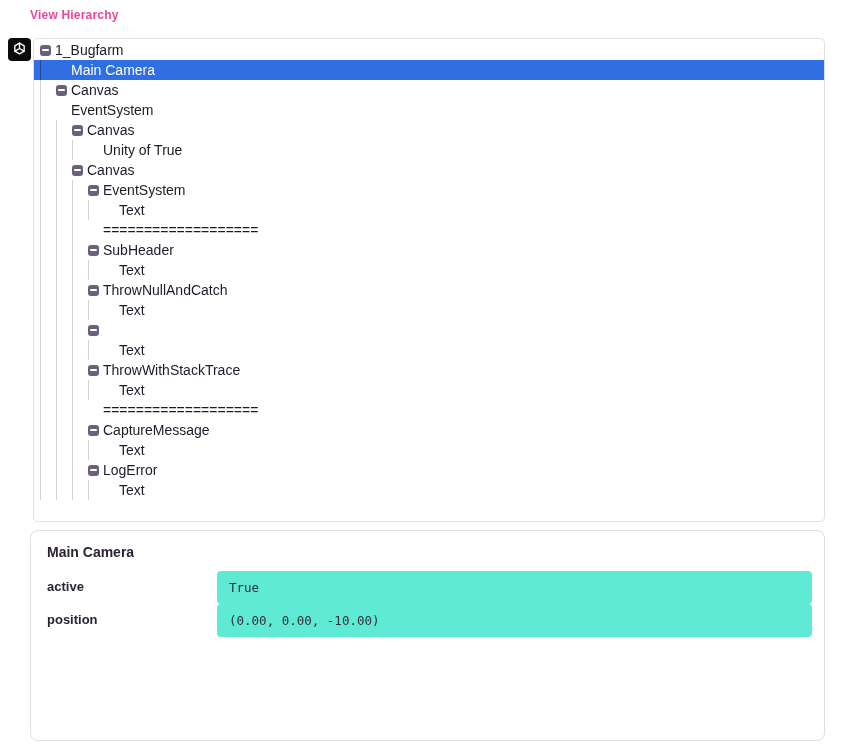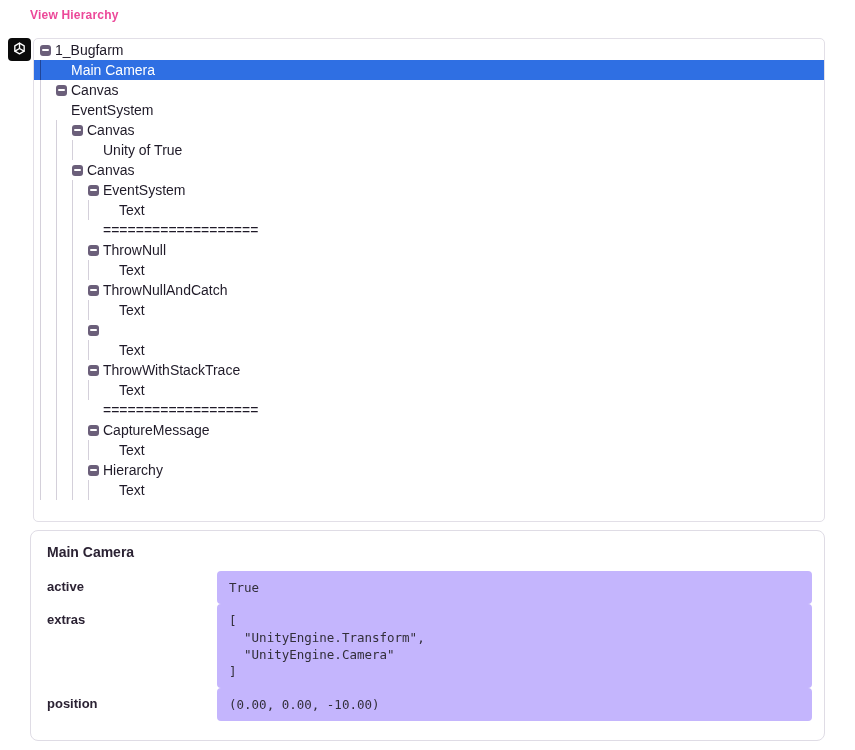--- a/index.html
+++ b/index.html
@@ -53,21 +53,21 @@
   .details-title {
     padding: 13px 16px 9px 16px; font-size: 14px; font-weight: 700; color: #2b2233;
   }
   .details-rows { padding: 2px 12px 10px 16px; display: flex; flex-direction: column; }
   .prop-row { display: flex; align-items: flex-start; }
   .prop-key {
     flex: 0 0 170px; font-size: 13px; font-weight: 700; color: #2b2233;
     padding-top: 8px;
   }
   .prop-value {
-    flex: 1 1 auto; background: #c4b5fd; border-radius: 4px;
+    flex: 1 1 auto; background: #5eead4; border-radius: 4px;
     padding: 8px 12px; font-family: "DejaVu Sans Mono", monospace;
     font-size: 12.5px; line-height: 17px; color: #322f3a;
     white-space: pre; overflow: hidden;
   }
 </style>
 </head>
 <body>
 
 <div class="page-title">View Hierarchy</div>
 
@@ -151,21 +151,21 @@
       <span class="icon-slot"></span>
       <span>===================</span>
     </div>
     <div class="tree-row">
       <span class="guide"></span>
       <span class="guide"></span>
       <span class="guide"></span>
       <span class="icon-slot">
         <span class="minus-box"></span>
       </span>
-      <span>ThrowNull</span>
+      <span>SubHeader</span>
     </div>
     <div class="tree-row">
       <span class="guide"></span>
       <span class="guide"></span>
       <span class="guide"></span>
       <span class="guide"></span>
       <span class="icon-slot"></span>
       <span>Text</span>
     </div>
     <div class="tree-row">
@@ -242,44 +242,37 @@
       <span class="icon-slot"></span>
       <span>Text</span>
     </div>
     <div class="tree-row">
       <span class="guide"></span>
       <span class="guide"></span>
       <span class="guide"></span>
       <span class="icon-slot">
         <span class="minus-box"></span>
       </span>
-      <span>Hierarchy</span>
+      <span>LogError</span>
     </div>
     <div class="tree-row">
       <span class="guide"></span>
       <span class="guide"></span>
       <span class="guide"></span>
       <span class="guide"></span>
       <span class="icon-slot"></span>
       <span>Text</span>
     </div>
   </div>
 
 <div class="details-card">
   <div class="details-title">Main Camera</div>
   <div class="details-rows" id="details-rows">
       <div class="prop-row">
         <div class="prop-key">active</div>
         <div class="prop-value">True</div>
       </div>
       <div class="prop-row">
-        <div class="prop-key">extras</div>
-        <div class="prop-value">[
-  "UnityEngine.Transform",
-  "UnityEngine.Camera"
-]</div>
-      </div>
-      <div class="prop-row">
         <div class="prop-key">position</div>
         <div class="prop-value">(0.00, 0.00, -10.00)</div>
       </div>
     </div>
 </div>
 
 </body></html>

